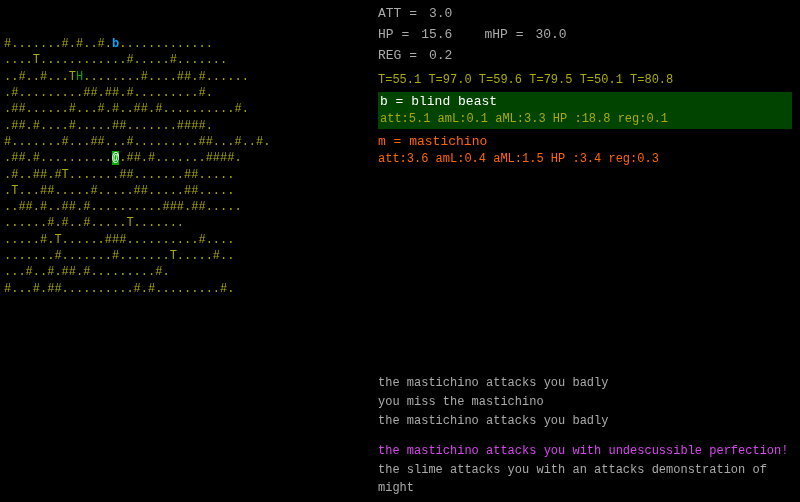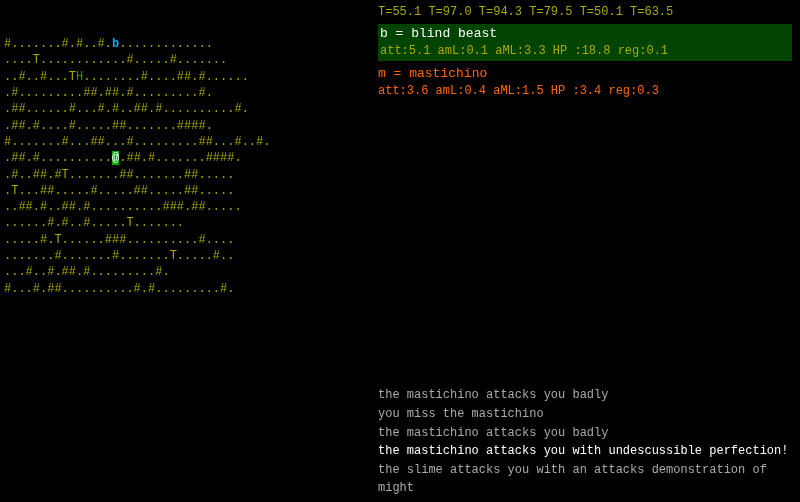--- a/index.html
+++ b/index.html
@@ -96,40 +96,56 @@
 <span style="color:#aaaa00">..##.#..##.#..........###.##.....</span>
 <span style="color:#aaaa00">......#.#..#.....T.......</span>
 <span style="color:#aaaa00">.....#.T......###..........#....</span>
 <span style="color:#aaaa00">.......#.......#.......T.....#..</span>
 <span style="color:#aaaa00">...#..#.##.#.........#.</span>
 <span style="color:#aaaa00">#...#.##..........#.#.........#.</span></div>
   </div>
 
   <div id="right-panel">
 
+    <div id="stats-section">
+      <div class="stat-line">
+        <span class="stat-label">ATT =</span>
+        <span class="stat-value" style="color:#aaaaaa; margin-left:4px;">3.0</span>
+      </div>
+      <div class="stat-line">
+        <span class="stat-label">HP =</span>
+        <span class="stat-value" style="color:#aaaaaa; margin-left:4px;">15.6</span>
+        <span class="stat-label" style="margin-left:24px;">mHP =</span>
+        <span class="stat-value" style="color:#aaaaaa; margin-left:4px;">30.0</span>
+      </div>
+      <div class="stat-line">
+        <span class="stat-label">REG =</span>
+        <span class="stat-value" style="color:#aaaaaa; margin-left:4px;">0.2</span>
+      </div>
+    </div>
 
     <div id="turn-row" style="color:#aaaa00; font-size:12px; margin-bottom:3px;">
-      <span>T=55.1 T=97.0 T=94.3 T=79.5 T=50.1 T=63.5</span>
+      <span>T=55.1 T=97.0 T=59.6 T=79.5 T=50.1 T=80.8</span>
     </div>
 
     <div class="entity-block" style="background:#004400; padding:1px 2px;">
       <div class="entity-name-line" style="color:#fff;">
         <span style="color:#fff;">b = </span><span style="color:#fff;">blind beast</span>
       </div>
       <div class="entity-stats-line" style="color:#aaaa00;">att:5.1 amL:0.1 aML:3.3 HP :18.8 reg:0.1</div>
     </div>
 
     <div class="entity-block" style="margin-top:2px;">
       <div class="entity-name-line">
         <span style="color:#ff6600;">m = </span><span style="color:#ff6600;">mastichino</span>
       </div>
       <div class="entity-stats-line" style="color:#ff6600;">att:3.6 amL:0.4 aML:1.5 HP :3.4 reg:0.3</div>
     </div>
 
     <div id="log-section">
       <div style="color:#aaaaaa;">the mastichino attacks you badly</div>
       <div style="color:#aaaaaa;">you miss the mastichino</div>
       <div style="color:#aaaaaa;">the mastichino attacks you badly</div>
-      <div style="color:#ffffff;">the mastichino attacks you with undescussible perfection!</div>
+      <div style="color:#d946ef;margin-top:12px;">the mastichino attacks you with undescussible perfection!</div>
       <div style="color:#aaaaaa;">the slime attacks you with an attacks demonstration of might</div>
     </div>
   </div>
 </div>
 
 </body></html>

